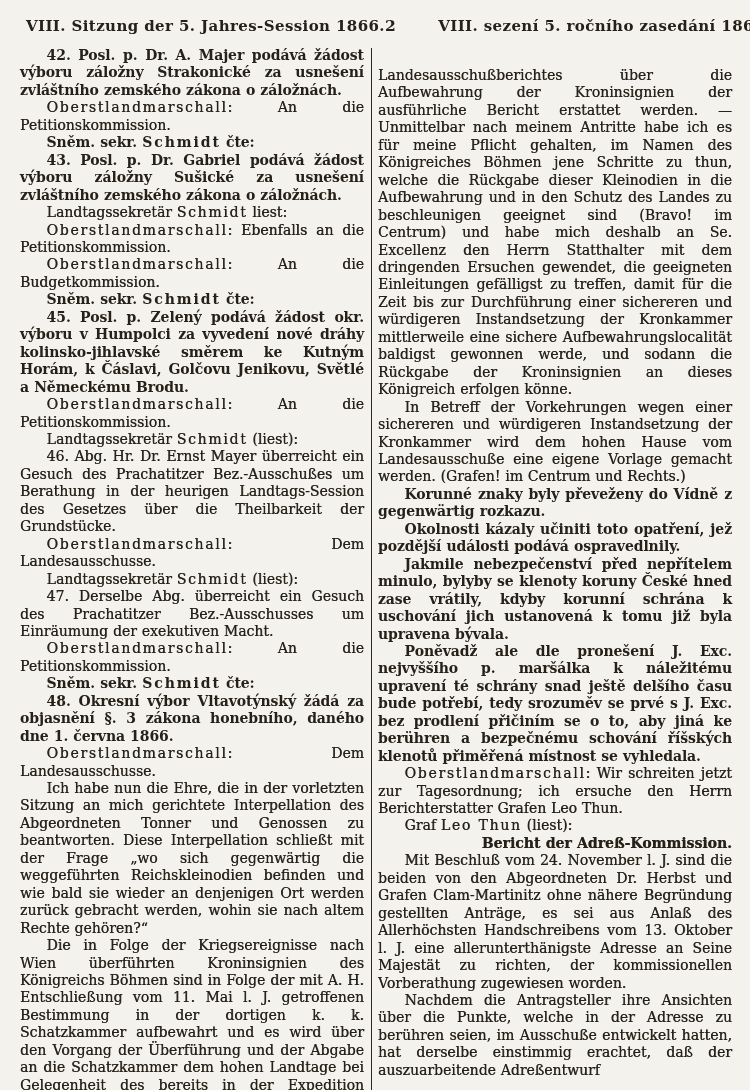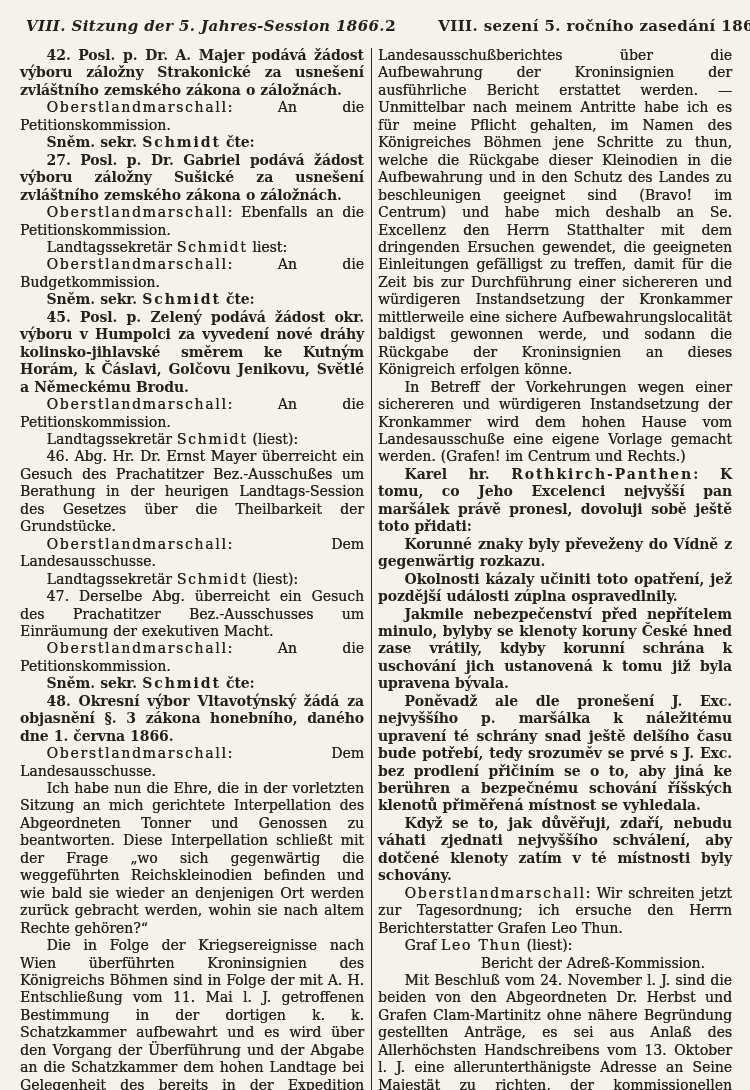--- a/index.html
+++ b/index.html
@@ -20,21 +20,21 @@
   
   .header{
     display:flex;
     align-items:baseline;
     font-weight:bold;
     font-size:15px;
     letter-spacing:0.4px;
     margin:0 0 12px 0;
     white-space:nowrap;
   }
-  .h-left{flex:1;padding-left:6px;font-style:italic;}
+  .h-left{flex:1;padding-left:6px;}
   .h-num{width:46px;text-align:center;font-size:15.5px;}
   .h-right{flex:1;padding-left:42px;}
   
   .columns{
     display:flex;
     align-items:stretch;
   }
   .column{
     width:344px;
   }
@@ -46,22 +46,22 @@
   .column.right{flex:1;}
   
   .para{
     margin:0;
     font-size:14px;
     line-height:17.45px;
     text-align:justify;
     text-indent:1.9em;
     word-spacing:0.4px;
   }
-  .para.none{text-indent:0;}
-  .para.deep{text-indent:5.4em;text-align:center;}
+  .para.none{text-indent:0;margin-top:20px;}
+  .para.deep{text-indent:5.4em;text-align:right;font-weight:bold;}
   
   .seg.de{text-shadow:0.35px 0 0 rgba(38,33,24,0.75);}
   .seg.de-sp{text-shadow:0.35px 0 0 rgba(38,33,24,0.75);letter-spacing:1.7px;}
   
   .seg.cz{font-weight:bold;letter-spacing:-0.1px;}
   .seg.cz-sp{font-weight:bold;letter-spacing:1.9px;}
 </style>
 </head>
 <body>
 
@@ -70,49 +70,47 @@
     <div class="h-left">VIII. Sitzung der 5. Jahres-Session 1866.</div>
     <div class="h-num">2</div>
     <div class="h-right">VIII. sezení 5. ročního zasedání 1866.</div>
   </div>
 
   <div class="columns">
     <div class="column left">
         <p class="para normal"><span class="seg cz">42. Posl. p. Dr. A. Majer podává žádost výboru záložny Strakonické za usnešení zvláštního zemského zákona o záložnách.</span></p>
         <p class="para normal"><span class="seg de-sp">Oberstlandmarschall</span><span class="seg de">: An die Petitionskommission.</span></p>
         <p class="para normal"><span class="seg cz">Sněm. sekr. </span><span class="seg cz-sp">Schmidt</span><span class="seg cz"> čte:</span></p>
-        <p class="para normal"><span class="seg cz">27. Posl. p. Dr. Gabriel podává žádost výboru záložny Sušické za usnešení zvláštního zemského zákona o záložnách.</span></p>
+        <p class="para normal"><span class="seg cz">43. Posl. p. Dr. Gabriel podává žádost výboru záložny Sušické za usnešení zvláštního zemského zákona o záložnách.</span></p>
+        <p class="para normal"><span class="seg de">Landtagssekretär </span><span class="seg de-sp">Schmidt</span><span class="seg de"> liest:</span></p>
         <p class="para normal"><span class="seg de-sp">Oberstlandmarschall</span><span class="seg de">: Ebenfalls an die Petitionskommission.</span></p>
-        <p class="para normal"><span class="seg de">Landtagssekretär </span><span class="seg de-sp">Schmidt</span><span class="seg de"> liest:</span></p>
         <p class="para normal"><span class="seg de-sp">Oberstlandmarschall</span><span class="seg de">: An die Budgetkommission.</span></p>
         <p class="para normal"><span class="seg cz">Sněm. sekr. </span><span class="seg cz-sp">Schmidt</span><span class="seg cz"> čte:</span></p>
         <p class="para normal"><span class="seg cz">45. Posl. p. Zelený podává žádost okr. výboru v Humpolci za vyvedení nové dráhy kolinsko-jihlavské směrem ke Kutným Horám, k Čáslavi, Golčovu Jenikovu, Světlé a Německému Brodu.</span></p>
         <p class="para normal"><span class="seg de-sp">Oberstlandmarschall</span><span class="seg de">: An die Petitionskommission.</span></p>
         <p class="para normal"><span class="seg de">Landtagssekretär </span><span class="seg de-sp">Schmidt</span><span class="seg de"> (liest):</span></p>
         <p class="para normal"><span class="seg de">46. Abg. Hr. Dr. Ernst Mayer überreicht ein Gesuch des Prachatitzer Bez.-Ausschußes um Berathung in der heurigen Landtags-Session des Gesetzes über die Theilbarkeit der Grundstücke.</span></p>
         <p class="para normal"><span class="seg de-sp">Oberstlandmarschall</span><span class="seg de">: Dem Landesausschusse.</span></p>
         <p class="para normal"><span class="seg de">Landtagssekretär </span><span class="seg de-sp">Schmidt</span><span class="seg de"> (liest):</span></p>
         <p class="para normal"><span class="seg de">47. Derselbe Abg. überreicht ein Gesuch des Prachatitzer Bez.-Ausschusses um Einräumung der exekutiven Macht.</span></p>
         <p class="para normal"><span class="seg de-sp">Oberstlandmarschall</span><span class="seg de">: An die Petitionskommission.</span></p>
         <p class="para normal"><span class="seg cz">Sněm. sekr. </span><span class="seg cz-sp">Schmidt</span><span class="seg cz"> čte:</span></p>
         <p class="para normal"><span class="seg cz">48. Okresní výbor Vltavotýnský žádá za objasnění §. 3 zákona honebního, daného dne 1. června 1866.</span></p>
         <p class="para normal"><span class="seg de-sp">Oberstlandmarschall</span><span class="seg de">: Dem Landesausschusse.</span></p>
         <p class="para normal"><span class="seg de">Ich habe nun die Ehre, die in der vorletzten Sitzung an mich gerichtete Interpellation des Abgeordneten Tonner und Genossen zu beantworten. Diese Interpellation schließt mit der Frage „wo sich gegenwärtig die weggeführten Reichskleinodien befinden und wie bald sie wieder an denjenigen Ort werden zurück gebracht werden, wohin sie nach altem Rechte gehören?“</span></p>
         <p class="para normal"><span class="seg de">Die in Folge der Kriegsereignisse nach Wien überführten Kroninsignien des Königreichs Böhmen sind in Folge der mit A. H. Entschließung vom 11. Mai l. J. getroffenen Bestimmung in der dortigen k. k. Schatzkammer aufbewahrt und es wird über den Vorgang der Überführung und der Abgabe an die Schatzkammer dem hohen Landtage bei Gelegenheit des bereits in der Expedition befindlichen</span></p>
       </div>
     <div class="col-divider"></div>
     <div class="column right">
         <p class="para none"><span class="seg de">Landesausschußberichtes über die Aufbewahrung der Kroninsignien der ausführliche Bericht erstattet werden. — Unmittelbar nach meinem Antritte habe ich es für meine Pflicht gehalten, im Namen des Königreiches Böhmen jene Schritte zu thun, welche die Rückgabe dieser Kleinodien in die Aufbewahrung und in den Schutz des Landes zu beschleunigen geeignet sind (Bravo! im Centrum) und habe mich deshalb an Se. Excellenz den Herrn Statthalter mit dem dringenden Ersuchen gewendet, die geeigneten Einleitungen gefälligst zu treffen, damit für die Zeit bis zur Durchführung einer sichereren und würdigeren Instandsetzung der Kronkammer mittlerweile eine sichere Aufbewahrungslocalität baldigst gewonnen werde, und sodann die Rückgabe der Kroninsignien an dieses Königreich erfolgen könne.</span></p>
         <p class="para normal"><span class="seg de">In Betreff der Vorkehrungen wegen einer sichereren und würdigeren Instandsetzung der Kronkammer wird dem hohen Hause vom Landesausschuße eine eigene Vorlage gemacht werden. (Grafen! im Centrum und Rechts.)</span></p>
-        <p class="para normal"><span class="seg cz">Karel hr. </span><span class="seg cz-sp">Rothkirch-Panthen</span><span class="seg cz">: K tomu, co Jeho Excelenci nejvyšší pan maršálek právě pronesl, dovoluji sobě ještě toto přidati:</span></p>
         <p class="para normal"><span class="seg cz">Korunné znaky byly převeženy do Vídně z gegenwärtig rozkazu.</span></p>
-        <p class="para normal"><span class="seg cz">Okolnosti kázaly učiniti toto opatření, jež pozdější události zúplna ospravedlnily.</span></p>
+        <p class="para normal"><span class="seg cz">Okolnosti kázaly učiniti toto opatření, jež pozdější události podává ospravedlnily.</span></p>
         <p class="para normal"><span class="seg cz">Jakmile nebezpečenství před nepřítelem minulo, bylyby se klenoty koruny České hned zase vrátily, kdyby korunní schrána k uschování jich ustanovená k tomu již byla upravena bývala.</span></p>
         <p class="para normal"><span class="seg cz">Poněvadž ale dle pronešení J. Exc. nejvyššího p. maršálka k náležitému upravení té schrány snad ještě delšího času bude potřebí, tedy srozuměv se prvé s J. Exc. bez prodlení přičiním se o to, aby jiná ke berühren a bezpečnému schování říšských klenotů přiměřená místnost se vyhledala.</span></p>
-        <p class="para normal"><span class="seg cz">Když se to, jak důvěřuji, zdaří, nebudu váhati zjednati nejvyššího schválení, aby dotčené klenoty zatím v té místnosti byly schovány.</span></p>
         <p class="para normal"><span class="seg de-sp">Oberstlandmarschall</span><span class="seg de">: Wir schreiten jetzt zur Tagesordnung; ich ersuche den Herrn Berichterstatter Grafen Leo Thun.</span></p>
         <p class="para normal"><span class="seg de">Graf </span><span class="seg de-sp">Leo Thun</span><span class="seg de"> (liest):</span></p>
         <p class="para deep"><span class="seg de">Bericht der Adreß-Kommission.</span></p>
         <p class="para normal"><span class="seg de">Mit Beschluß vom 24. November l. J. sind die beiden von den Abgeordneten Dr. Herbst und Grafen Clam-Martinitz ohne nähere Begründung gestellten Anträge, es sei aus Anlaß des Allerhöchsten Handschreibens vom 13. Oktober l. J. eine allerunterthänigste Adresse an Seine Majestät zu richten, der kommissionellen Vorberathung zugewiesen worden.</span></p>
         <p class="para normal"><span class="seg de">Nachdem die Antragsteller ihre Ansichten über die Punkte, welche in der Adresse zu berühren seien, im Ausschuße entwickelt hatten, hat derselbe einstimmig erachtet, daß der auszuarbeitende Adreßentwurf</span></p>
       </div>
   </div>
 </div>
 
 </body></html>

